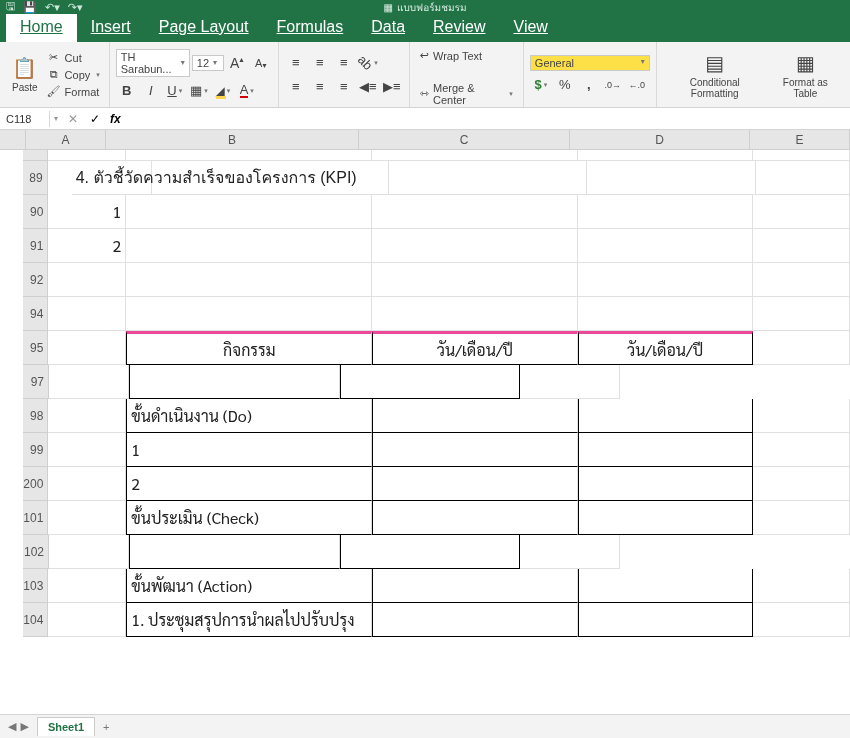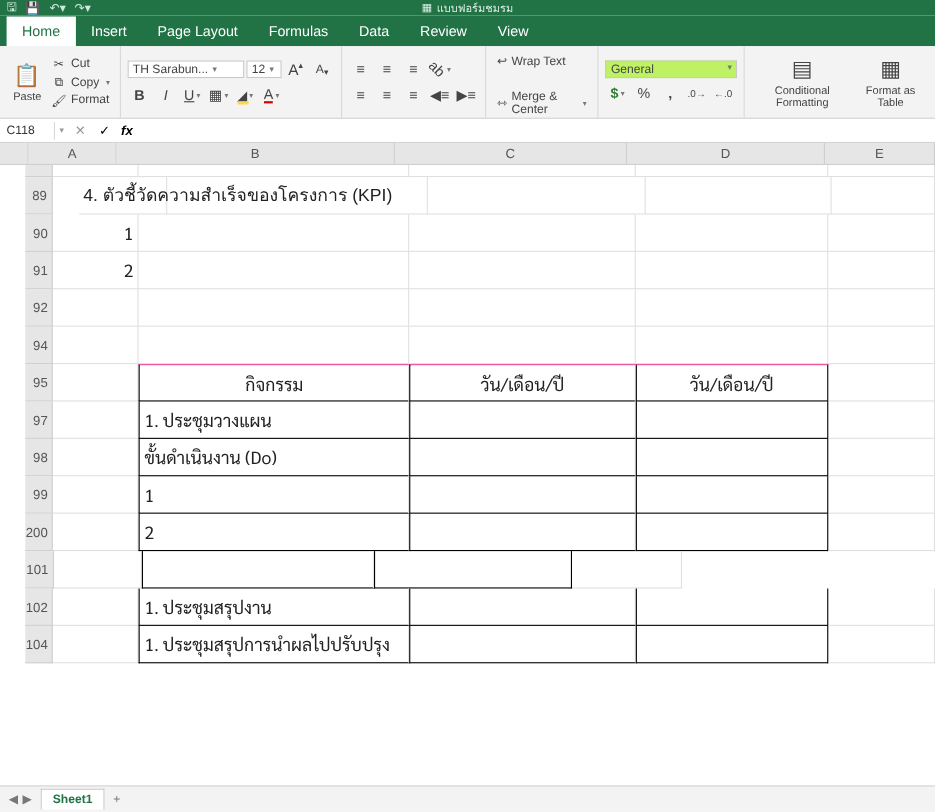--- a/index.html
+++ b/index.html
@@ -7,21 +7,21 @@
 
 
 .titlebar { background: #217346; height: 14px; display: flex; align-items: center; justify-content: center; position: relative; color: #fff; }
 .titlebar .qat { position: absolute; left: 6px; top: 0; display: flex; gap: 8px; align-items: center; height: 14px; }
 .titlebar .qat span { font-size: 11px; color: #cfe9dc; }
 .titlebar .title { font-size: 10px; color: #dceee4; display: flex; gap: 4px; align-items: center; }
 .titlebar .title .ticon { font-size: 10px; }
 
 
 .tabs { background: #217346; height: 28px; display: flex; align-items: flex-end; padding-left: 6px; gap: 0; }
-.tabs .tab { color: #fff; padding: 6px 14px; font-size: 13px; cursor: pointer; }
+.tabs .tab { color: #fff; padding: 6px 14px; font-size: 16px; cursor: pointer; text-decoration: underline; }
 .tabs .tab.active { background: #fff; color: #217346; }
 
 
 .ribbon { background: #f3f3f3; border-bottom: 1px solid #d4d4d4; height: 66px; display: flex; align-items: stretch; font-size: 11px; color: #444; }
 .group { display: flex; align-items: center; padding: 2px 6px; border-right: 1px solid #d9d9d9; }
 .group:last-child { border-right: none; }
 .vbtn { display: flex; flex-direction: column; align-items: center; justify-content: center; gap: 2px; padding: 2px 6px; cursor: pointer; }
 .vbtn .ic { font-size: 20px; }
 .vbtn .lbl { font-size: 10px; text-align: center; line-height: 1.1; }
 .stack { display: flex; flex-direction: column; gap: 2px; }
@@ -31,21 +31,21 @@
 .fontsel { background: #fff; border: 1px solid #c9c9c9; padding: 1px 4px; font-size: 11px; display: flex; align-items: center; gap: 4px; cursor: pointer; }
 .fontsel .dd { font-size: 8px; color: #777; }
 .sq { width: 22px; height: 20px; display: flex; align-items: center; justify-content: center; cursor: pointer; font-size: 13px; }
 .sq.dd::after { content: "▾"; font-size: 7px; margin-left: 2px; color: #777; }
 .underline-color { border-bottom: 2px solid #d50000; display: inline-block; line-height: 12px; }
 .fillcolor { position: relative; }
 .fillcolor .bucket { font-size: 12px; }
 .fillcolor .bar { position: absolute; bottom: 2px; left: 4px; right: 8px; height: 3px; background: #ffd54f; }
 .wrap-merge { display: flex; flex-direction: column; gap: 4px; }
 .wrap-merge .row { display: flex; align-items: center; gap: 4px; padding: 1px 4px; cursor: pointer; font-size: 11px; }
-.numfmt { background: #bef264; border: 1px solid #c9c9c9; padding: 1px 4px; font-size: 11px; width: 120px; display: flex; justify-content: space-between; cursor: pointer; text-align: center; }
+.numfmt { background: #fde047; border: 1px solid #c9c9c9; padding: 1px 4px; font-size: 11px; width: 120px; display: flex; justify-content: space-between; cursor: pointer; text-align: center; }
 
 
 .fbar { height: 22px; border-bottom: 1px solid #d4d4d4; display: flex; align-items: center; font-size: 12px; }
 .namebox { width: 50px; border-right: 1px solid #d9d9d9; padding: 2px 6px; font-size: 11px; color: #333; }
 .fbar .fbtn { width: 22px; display: flex; align-items: center; justify-content: center; color: #999; cursor: pointer; }
 .fbar .fbtn.ok { color: #000; }
 .fbar .fx { font-style: italic; font-weight: bold; padding: 0 4px; }
 .fbar input { border: none; outline: none; flex: 1; font-size: 12px; padding: 2px 4px; }
 
 
@@ -59,21 +59,21 @@
 .row.h0 { height: 11px; }
 .rowhdr { width: 26px; justify-content: flex-end; padding-right: 4px; }
 .cell { border-right: 1px solid #e0e0e0; border-bottom: 1px solid #e0e0e0; display: flex; align-items: center; padding: 2px 4px; font-size: 16px; font-family: "TH Sarabun", "Sarabun", Arial, sans-serif; color: #222; }
 .cell.ra { justify-content: flex-end; }
 .cell.center { justify-content: center; }
 .cell.overflow { overflow: visible; white-space: nowrap; margin-left: 24px; }
 
 
 .tb-l { border-left: 1px solid #000; }
 .tb-r { border-right: 1px solid #000; }
-.tb-t { border-top: 1px solid #ec4899; }
+.tb-t { border-top: 3px solid #ec4899; }
 .tb-b { border-bottom: 1px solid #000; }
 
 
 .footer { position: absolute; bottom: 0; left: 0; right: 0; height: 24px; border-top: 1px solid #d4d4d4; background: #f3f3f3; display: flex; align-items: center; font-size: 11px; }
 .footer .nav { display: flex; gap: 4px; padding: 0 8px; color: #777; cursor: pointer; }
 .footer .shtab { padding: 3px 10px; background: #fff; border: 1px solid #ccc; border-bottom: none; cursor: pointer; font-weight: bold; color: #217346; }
 .footer .plus { padding: 3px 8px; color: #777; cursor: pointer; }
 </style>
 </head>
 <body>
@@ -120,21 +120,21 @@
       <div class="clipitem">
           <span class="ic">🖌</span>
           <span>Format</span>
         </div>
     </div>
   </div>
 
   <div class="group">
     <div class="stack" style="gap:4px">
       <div class="hrow">
-        <div class="fontsel" style="width:106px">
+        <div class="fontsel" style="width:74px">
             <span>TH Sarabun...</span>
             <span class="dd">▾</span>
           </div>
         <div class="fontsel" style="width:32px">
             <span>12</span>
             <span class="dd">▾</span>
           </div>
         <div class="sq">
             <span style="font-size:14px">A</span>
             <span style="font-size:8px;position:relative;top:-3px">▴</span>
@@ -312,21 +312,20 @@
     <div class="rowhdr">95</div>
     <div class="cell w-a"></div>
     <div class="cell w-b center tb-l tb-t tb-b">กิจกรรม</div>
     <div class="cell w-c center tb-l tb-t tb-b">วัน/เดือน/ปี</div>
     <div class="cell w-d center tb-l tb-t tb-b tb-r">วัน/เดือน/ปี</div>
     <div class="cell w-e"></div>
   </div>
   <div class="row">
     <div class="rowhdr">97</div>
     <div class="cell w-a"></div>
-    <div class="cell w-b tb-l tb-b">1. ประชุมวางแผน</div>
     <div class="cell w-c tb-l tb-b"></div>
     <div class="cell w-d tb-l tb-b tb-r"></div>
     <div class="cell w-e"></div>
   </div>
   <div class="row">
     <div class="rowhdr">98</div>
     <div class="cell w-a"></div>
     <div class="cell w-b tb-l tb-b">ขั้นดำเนินงาน (Do)</div>
     <div class="cell w-c tb-l tb-b"></div>
     <div class="cell w-d tb-l tb-b tb-r"></div>
@@ -344,28 +343,36 @@
     <div class="rowhdr">200</div>
     <div class="cell w-a"></div>
     <div class="cell w-b tb-l tb-b">2</div>
     <div class="cell w-c tb-l tb-b"></div>
     <div class="cell w-d tb-l tb-b tb-r"></div>
     <div class="cell w-e"></div>
   </div>
   <div class="row">
     <div class="rowhdr">101</div>
     <div class="cell w-a"></div>
+    <div class="cell w-b tb-l tb-b">ขั้นประเมิน (Check)</div>
     <div class="cell w-c tb-l tb-b"></div>
     <div class="cell w-d tb-l tb-b tb-r"></div>
     <div class="cell w-e"></div>
   </div>
   <div class="row">
     <div class="rowhdr">102</div>
     <div class="cell w-a"></div>
-    <div class="cell w-b tb-l tb-b">1. ประชุมสรุปงาน</div>
+    <div class="cell w-c tb-l tb-b"></div>
+    <div class="cell w-d tb-l tb-b tb-r"></div>
+    <div class="cell w-e"></div>
+  </div>
+  <div class="row">
+    <div class="rowhdr">103</div>
+    <div class="cell w-a"></div>
+    <div class="cell w-b tb-l tb-b">ขั้นพัฒนา (Action)</div>
     <div class="cell w-c tb-l tb-b"></div>
     <div class="cell w-d tb-l tb-b tb-r"></div>
     <div class="cell w-e"></div>
   </div>
   <div class="row">
     <div class="rowhdr">104</div>
     <div class="cell w-a"></div>
     <div class="cell w-b tb-l tb-b">1. ประชุมสรุปการนำผลไปปรับปรุง</div>
     <div class="cell w-c tb-l tb-b"></div>
     <div class="cell w-d tb-l tb-b tb-r"></div>

